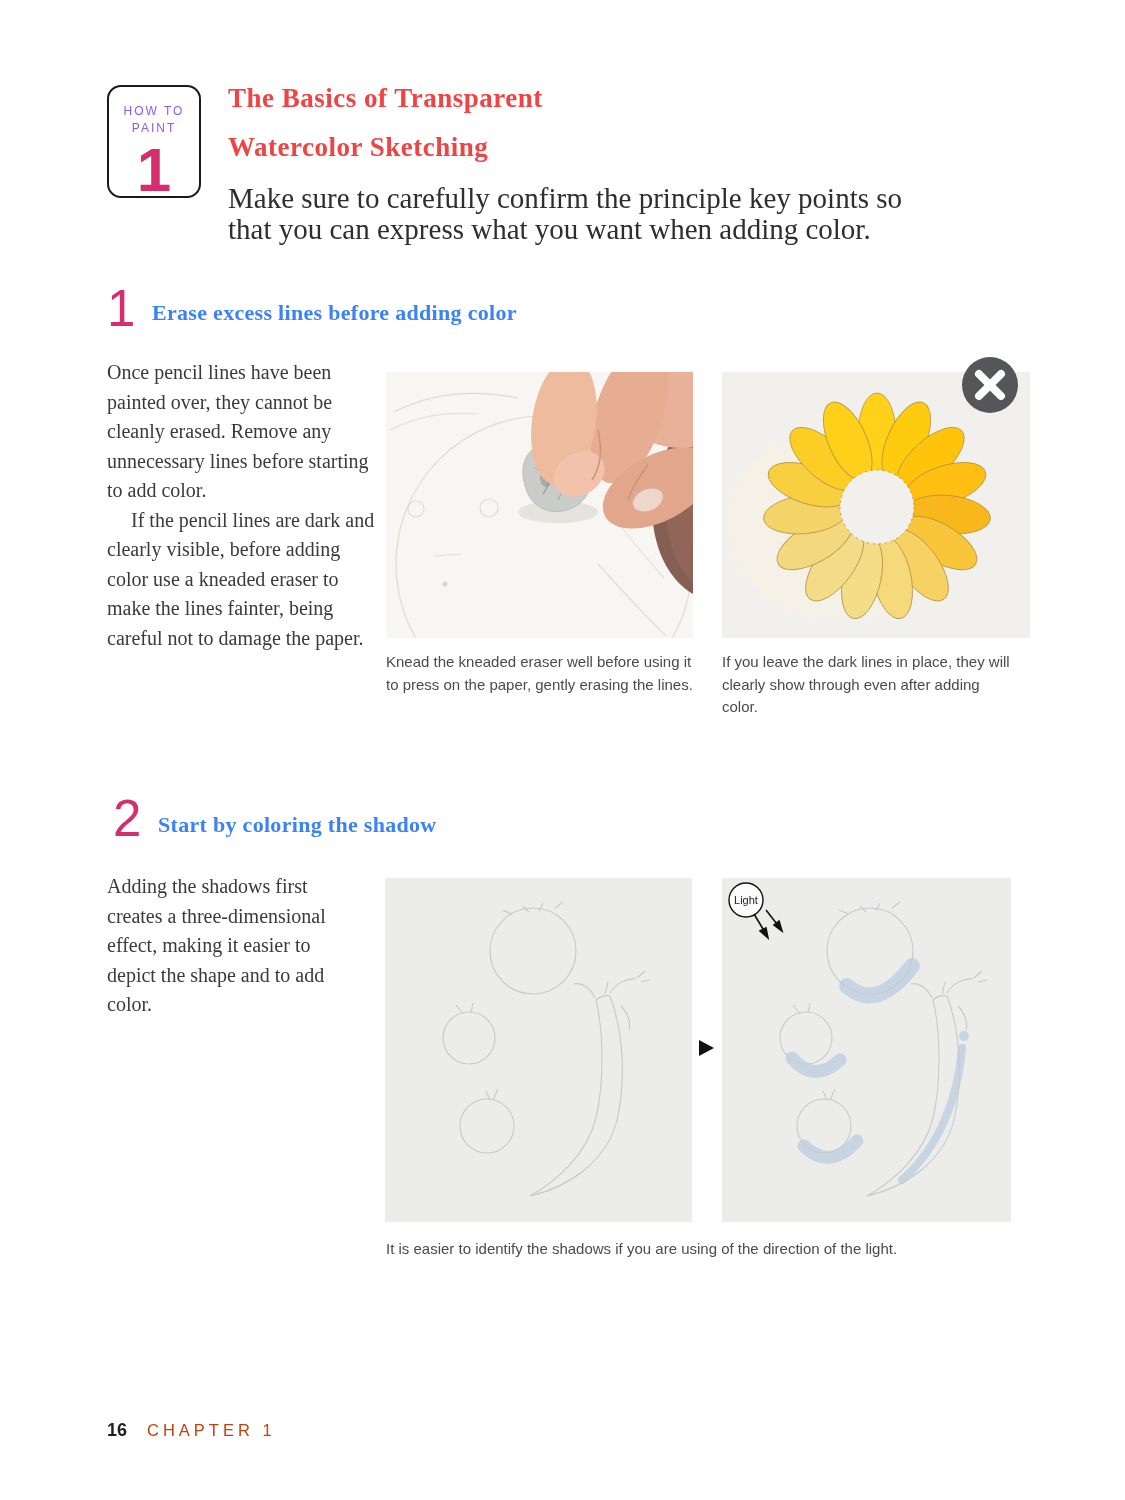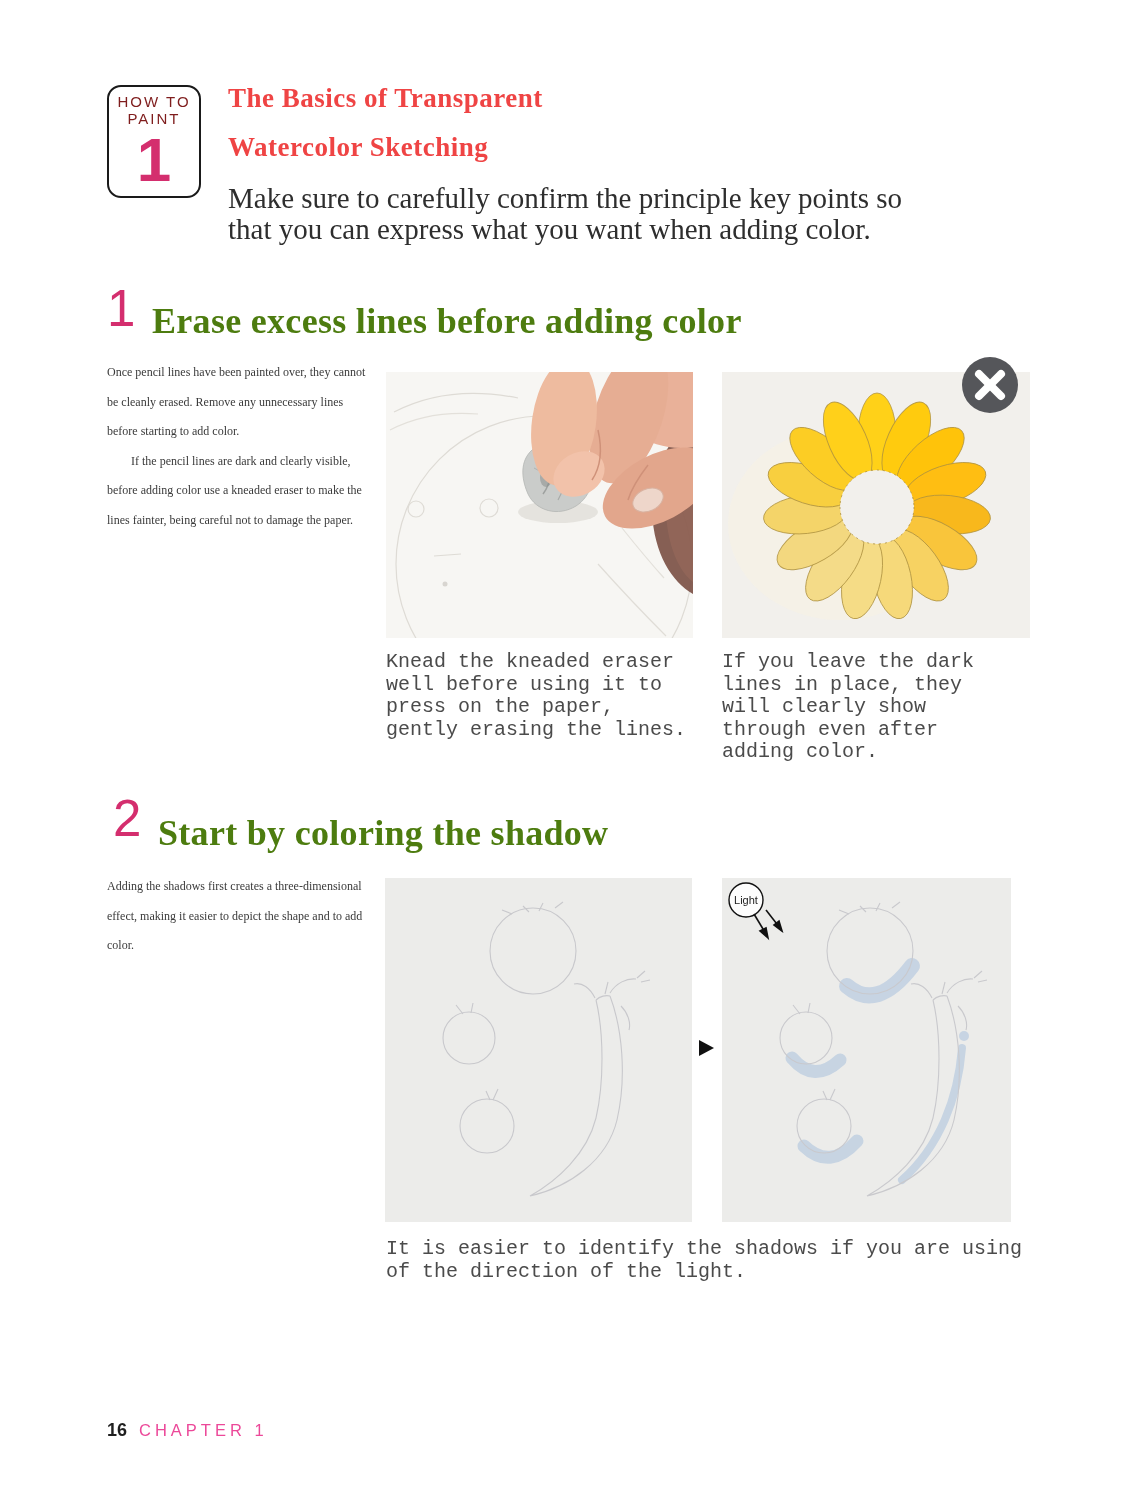--- a/index.html
+++ b/index.html
@@ -16,56 +16,56 @@
 
   
   .badge {
     position: absolute; left: 107px; top: 85px;
     width: 94px; height: 113px;
     border: 2.5px solid #1a1a1a; border-radius: 14px;
     background: #fff;
     text-align: center;
     font-family: "Liberation Sans", sans-serif;
   }
-  .badge-label { margin-top: 6px; font-size: 15px; line-height: 17px; letter-spacing: 2px; color: #7f1d1d; }
+  .badge-label { margin-top: 16px; font-size: 12px; line-height: 17px; letter-spacing: 2px; color: #8b5cf6; }
   .badge-number { font-size: 62px; line-height: 62px; font-weight: bold; color: #d42e6e; margin-top: 2px; }
 
   .page-title {
     position: absolute; left: 228px; top: 74px;
     font-size: 27px; line-height: 49px;
     color: #ef4444; letter-spacing: 0.5px;
   }
   .page-subtitle {
     position: absolute; left: 228px; top: 183px;
     font-size: 29px; line-height: 31px; color: #2e2e2e;
   }
 
   
   .sec-num {
     position: absolute;
     font-family: "Liberation Sans", sans-serif;
     font-size: 51px; line-height: 51px; color: #d42e6e; font-weight: 500;
   }
   .sec-head {
     position: absolute;
-    font-size: 36px; color: #4d7c0f; letter-spacing: 0.3px;
+    font-size: 22px; color: #3b82f6; letter-spacing: 0.3px;
   }
   .body-copy {
     position: absolute;
-    font-size: 12px; line-height: 29.5px; color: #3a3a3a;
+    font-size: 20px; line-height: 29.5px; color: #3a3a3a;
   }
   .body-copy p + p { text-indent: 24px; }
 
   
   .fig { position: absolute; overflow: hidden; }
   .fig svg { display: block; }
   .caption {
     position: absolute;
-    font-family: Liberation Mono, monospace;
-    font-size: 20px; line-height: 22.5px; color: #4b4b4b;
+    font-family: Liberation Sans, sans-serif;
+    font-size: 15px; line-height: 22.5px; color: #4b4b4b;
   }
 
   .close-badge {
     position: absolute; left: 962px; top: 357px;
     width: 56px; height: 56px; border-radius: 50%;
     background: #55565a;
     display: flex; align-items: center; justify-content: center;
   }
 
   .step-arrow {
@@ -76,21 +76,21 @@
     border-left: 15px solid #111111;
   }
 
   
   .footer {
     position: absolute; left: 107px; top: 1420px;
     font-family: "Liberation Sans", sans-serif;
     display: flex; align-items: baseline;
   }
   .footer-page { font-size: 18px; font-weight: bold; color: #1f1f1f; }
-  .footer-chapter { margin-left: 12px; font-size: 16.5px; color: #ec4899; letter-spacing: 4px; }
+  .footer-chapter { margin-left: 20px; font-size: 16.5px; color: #c2410c; letter-spacing: 4px; }
 </style>
 </head>
 <body>
 
 <div class="page">
 
   <div class="badge">
     <div class="badge-label">
       <span>HOW TO</span><br>
       <span>PAINT</span>

